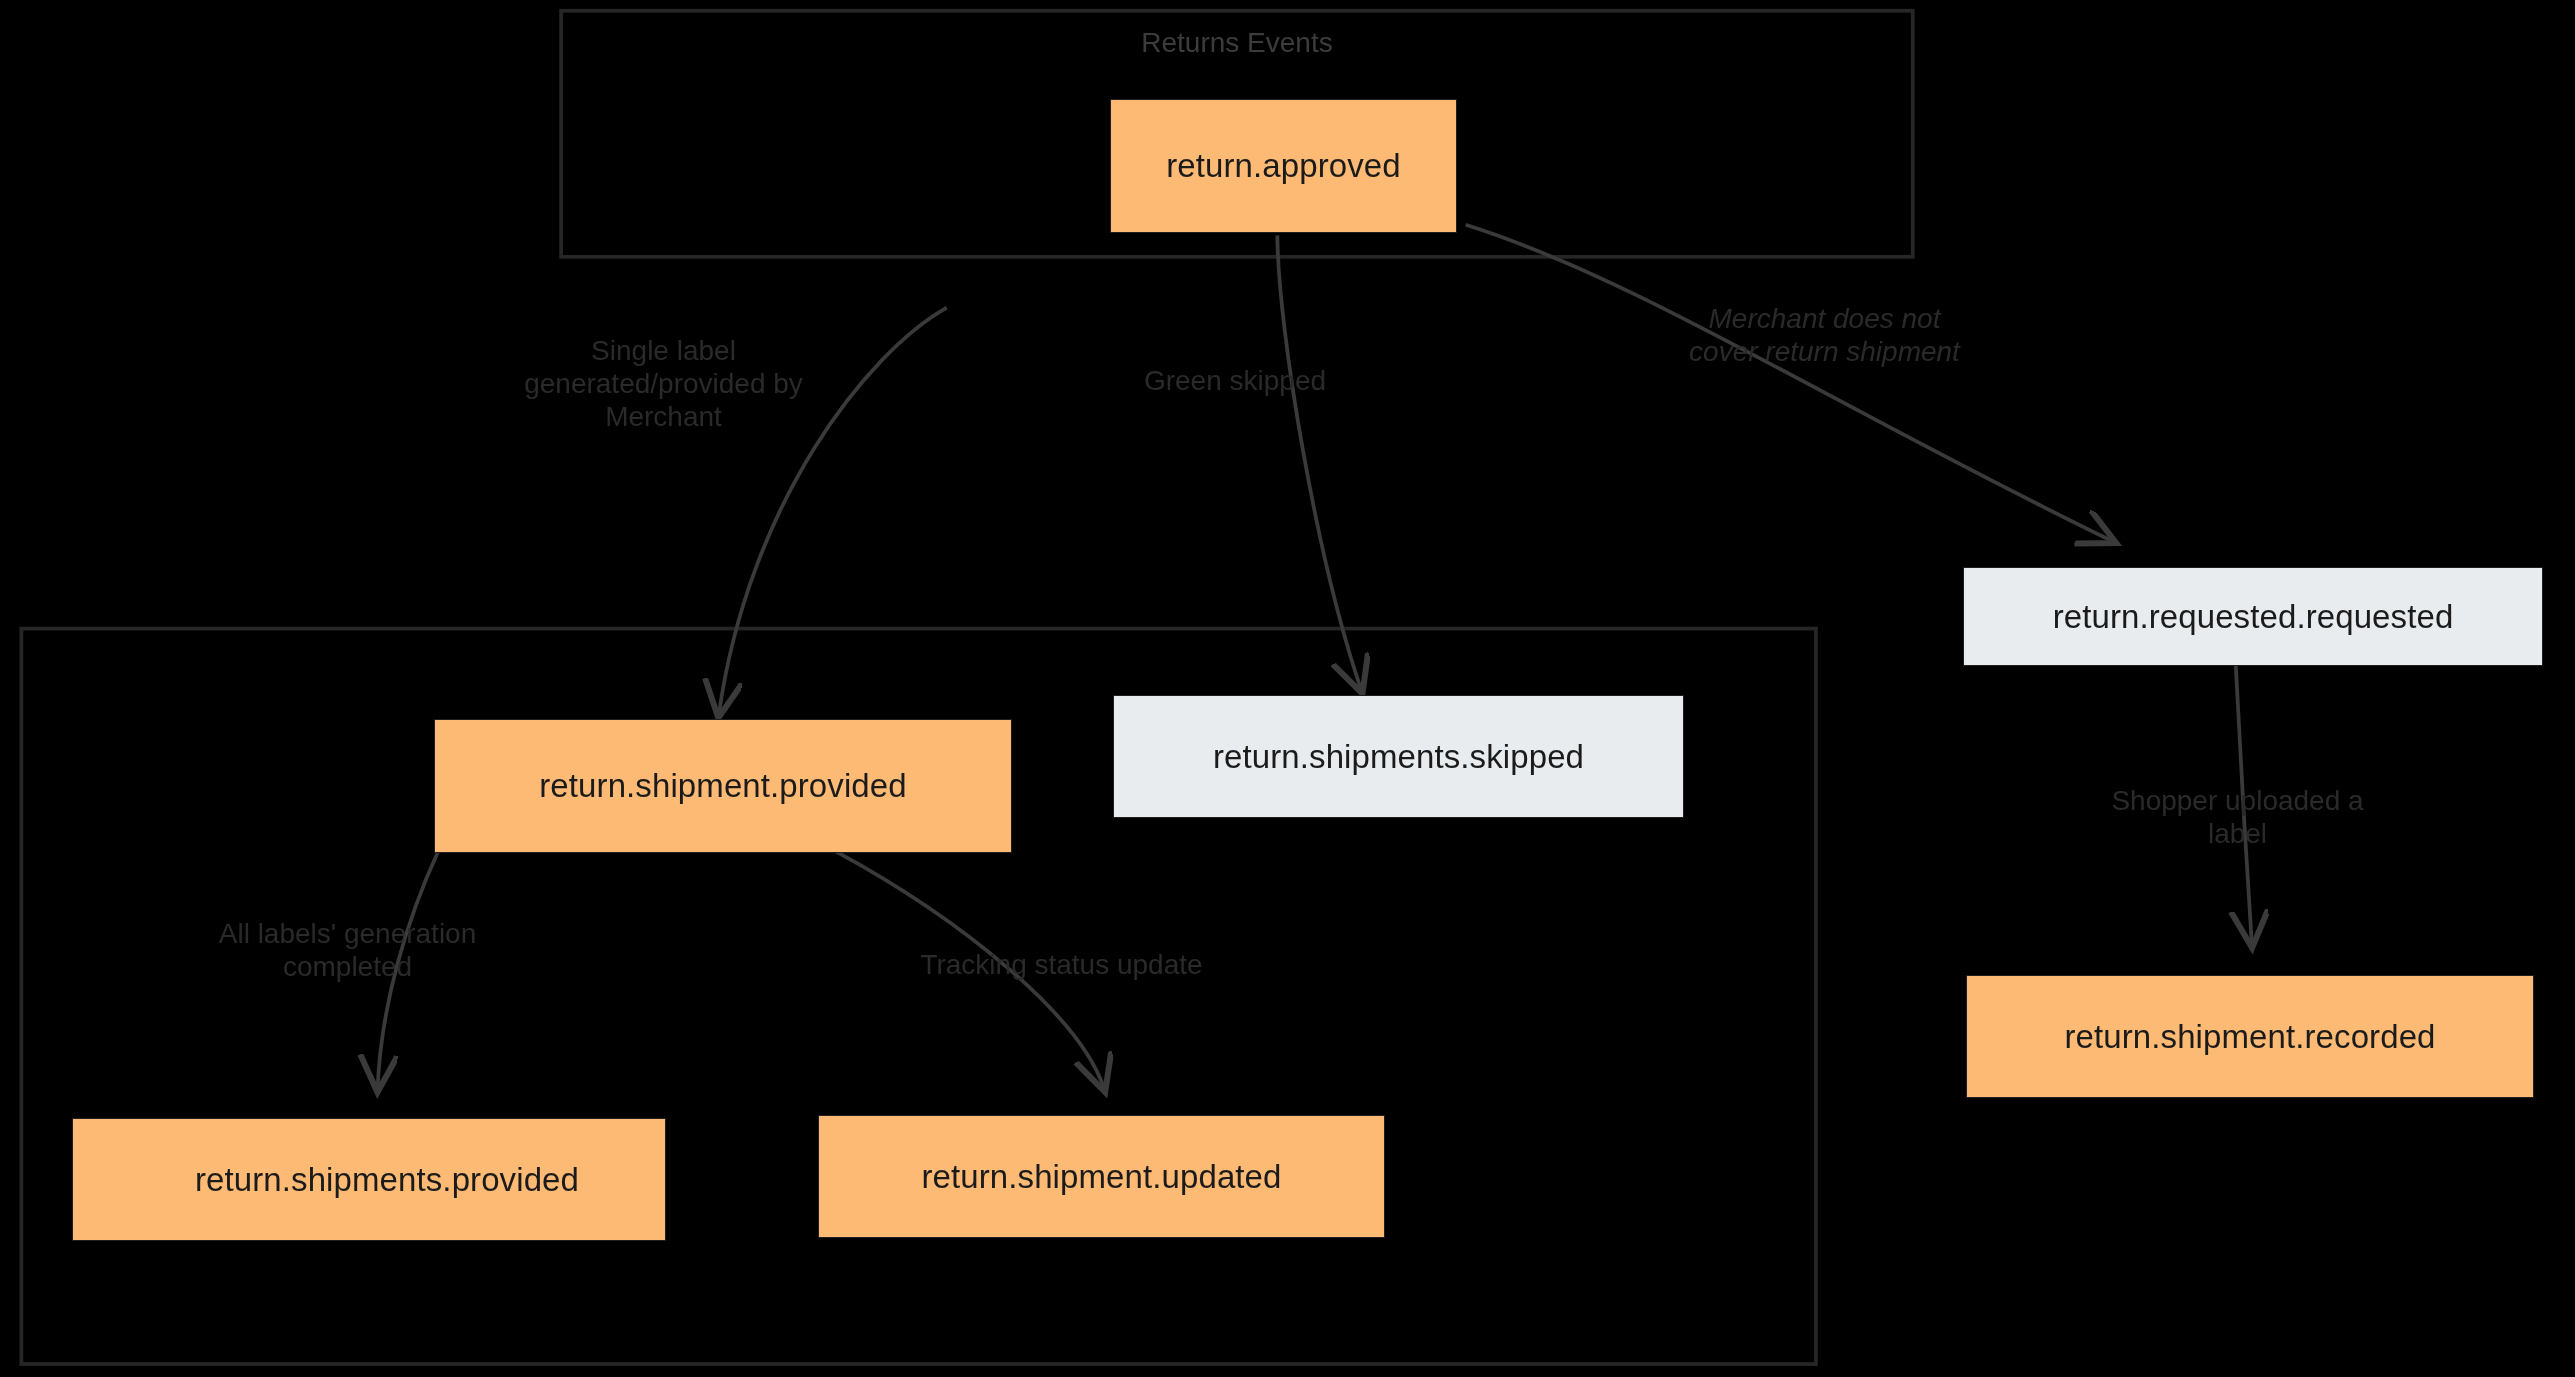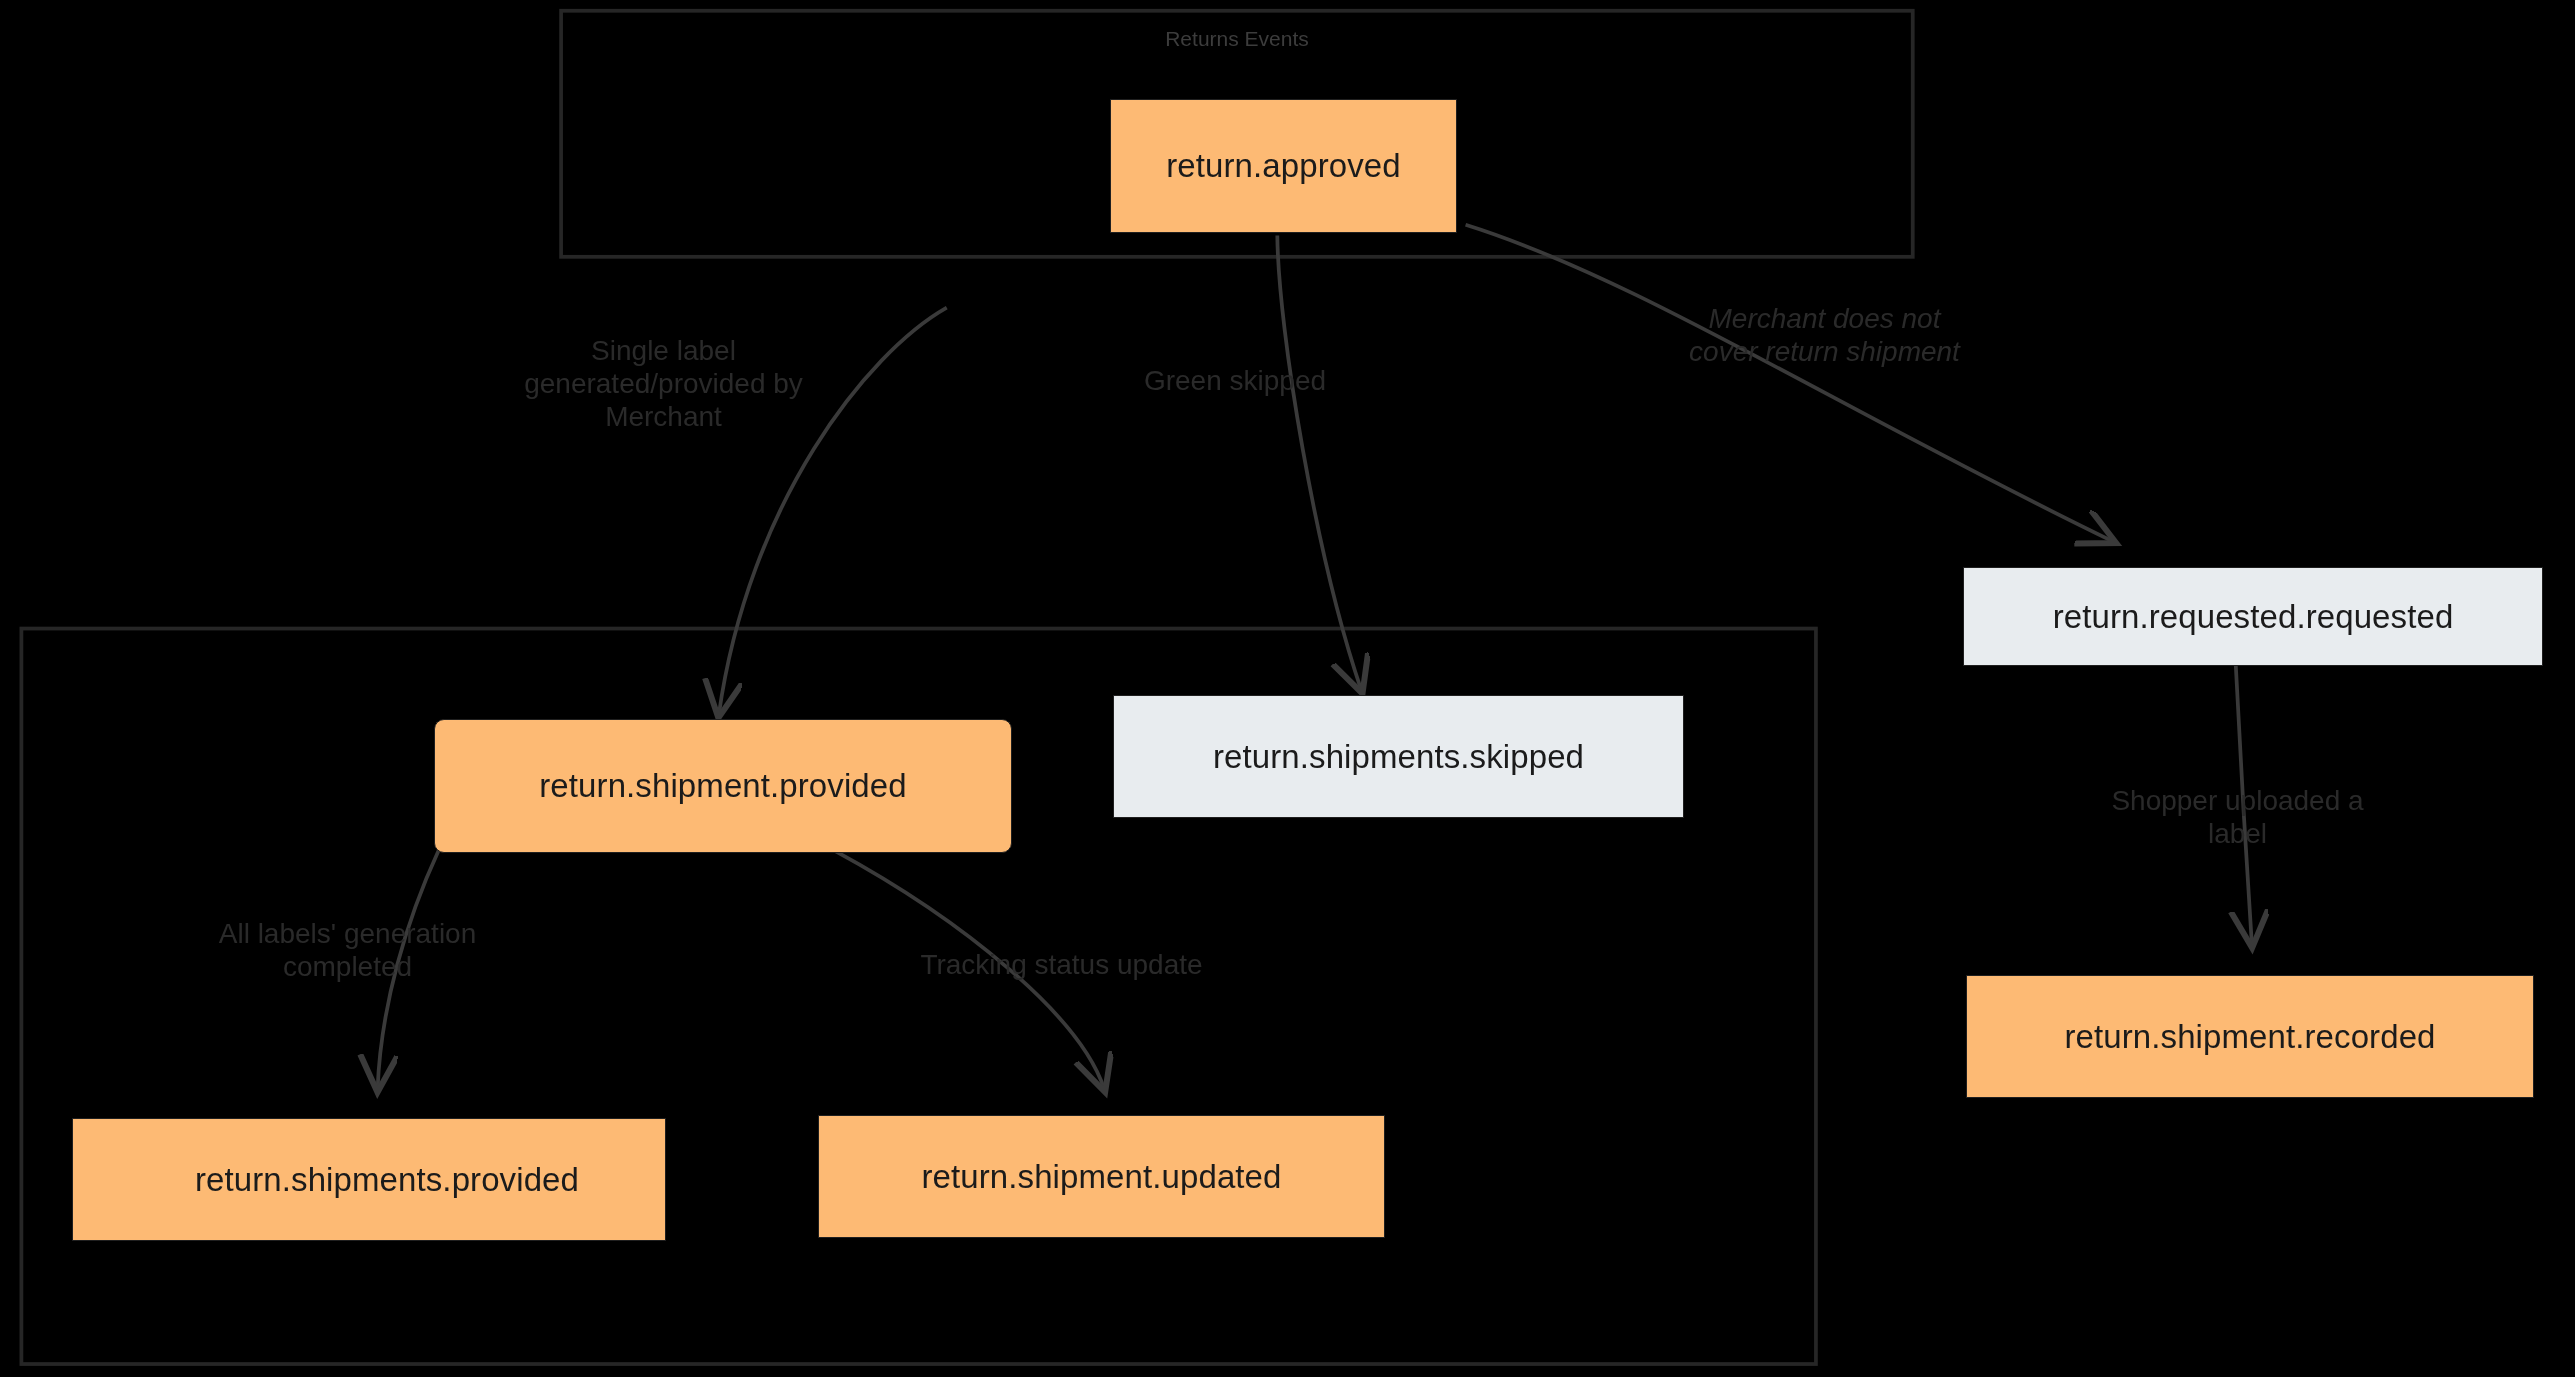--- a/index.html
+++ b/index.html
@@ -51,21 +51,21 @@
     color: #1b1b1b;
   }
   .node-grey {
     background: #e8ecef;
     color: #1b1b1b;
   }
   
   .cluster-title {
     position: absolute;
     color: #3c3c3c;
-    font-size: 21px;
+    font-size: 28px;
     white-space: nowrap;
     text-align: center;
   }
   
   .edge-label {
     position: absolute;
     color: #2a2a2a;
     font-size: 28px;
     line-height: 1.18;
     text-align: center;
@@ -102,21 +102,21 @@
     <path d="M4180,1245 C4186,1370 4200,1620 4210,1765" fill="none" stroke="#3a3a3a" stroke-width="7" marker-end="url(#arrowhead)"></path>
   </svg>
 
   <div class="cluster-title" style="left:561px; top:27px; width:1352px;">Returns Events</div>
 
 
   <div class="node node-pink" style="left:1110px; top:99px; width:347px; height:134px; font-size:33px;">
     <span class="node-label">return.approved</span>
   </div>
 
-  <div class="node node-pink" style="left:434px; top:719px; width:578px; height:134px; font-size:33px;border-radius:10px;">
+  <div class="node node-pink" style="left:434px; top:719px; width:578px; height:134px; font-size:33px;">
     <span class="node-label">return.shipment.provided</span>
   </div>
 
   <div class="node node-grey" style="left:1113px; top:695px; width:571px; height:123px; font-size:33px;">
     <span class="node-label">return.shipments.skipped</span>
   </div>
 
   <div class="node node-pink" style="left:72px; top:1118px; width:594px; height:123px; font-size:33px;padding-left:36px;">
     <span class="node-label">return.shipments.provided</span>
   </div>

